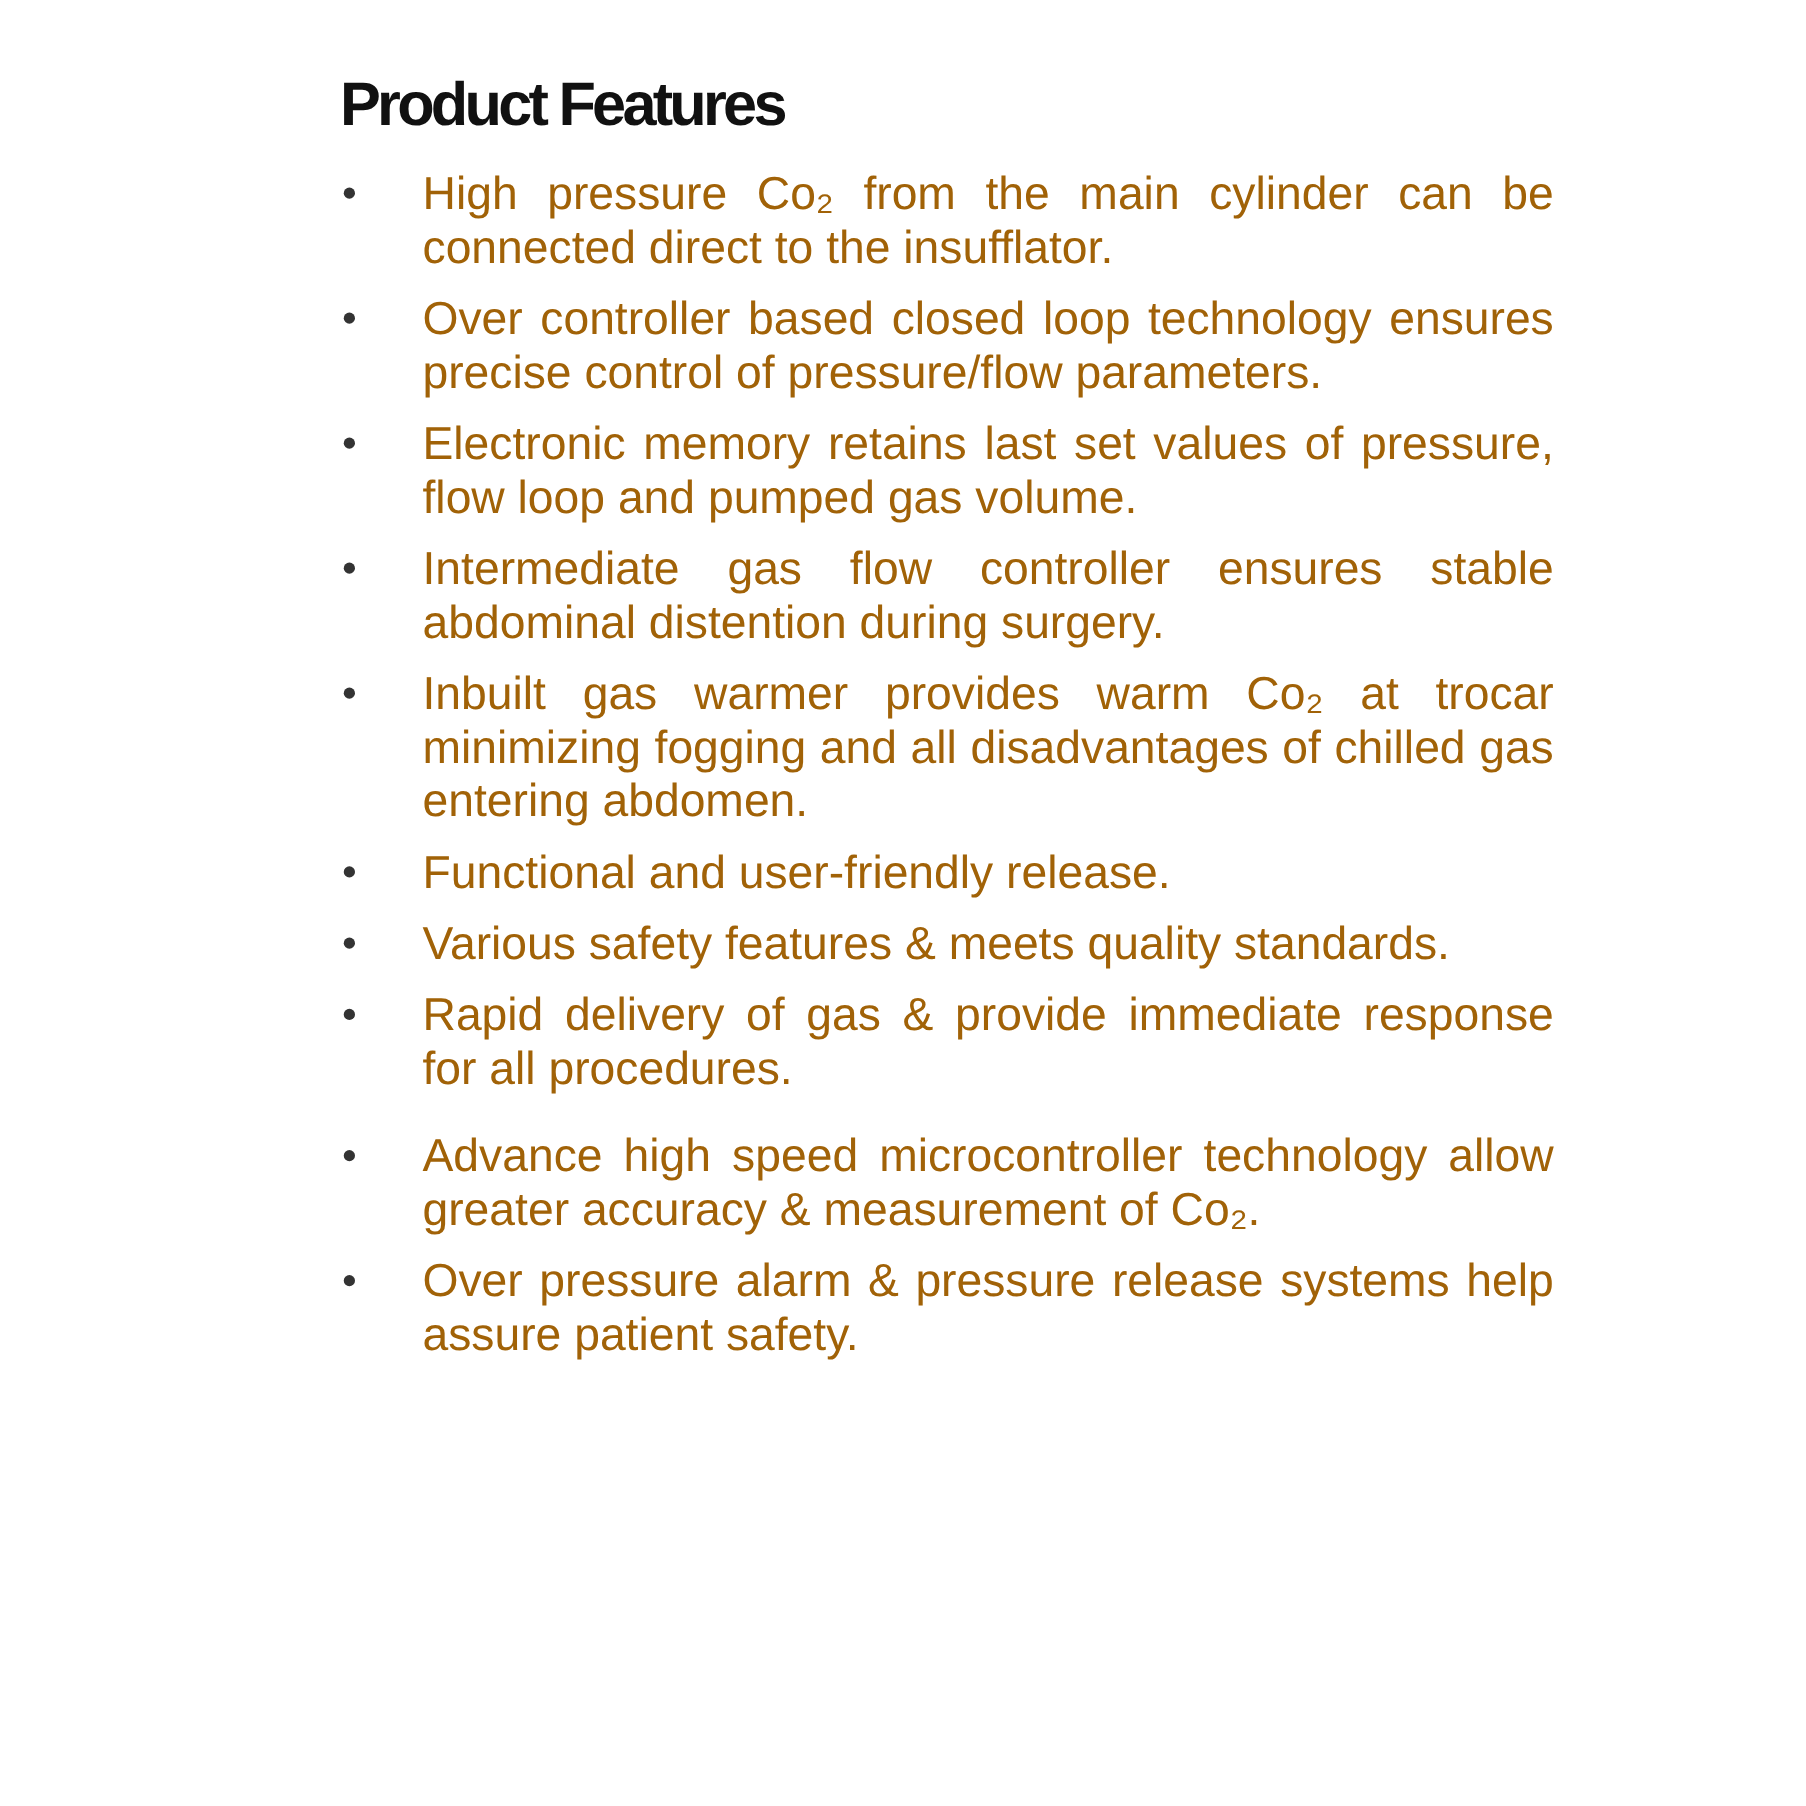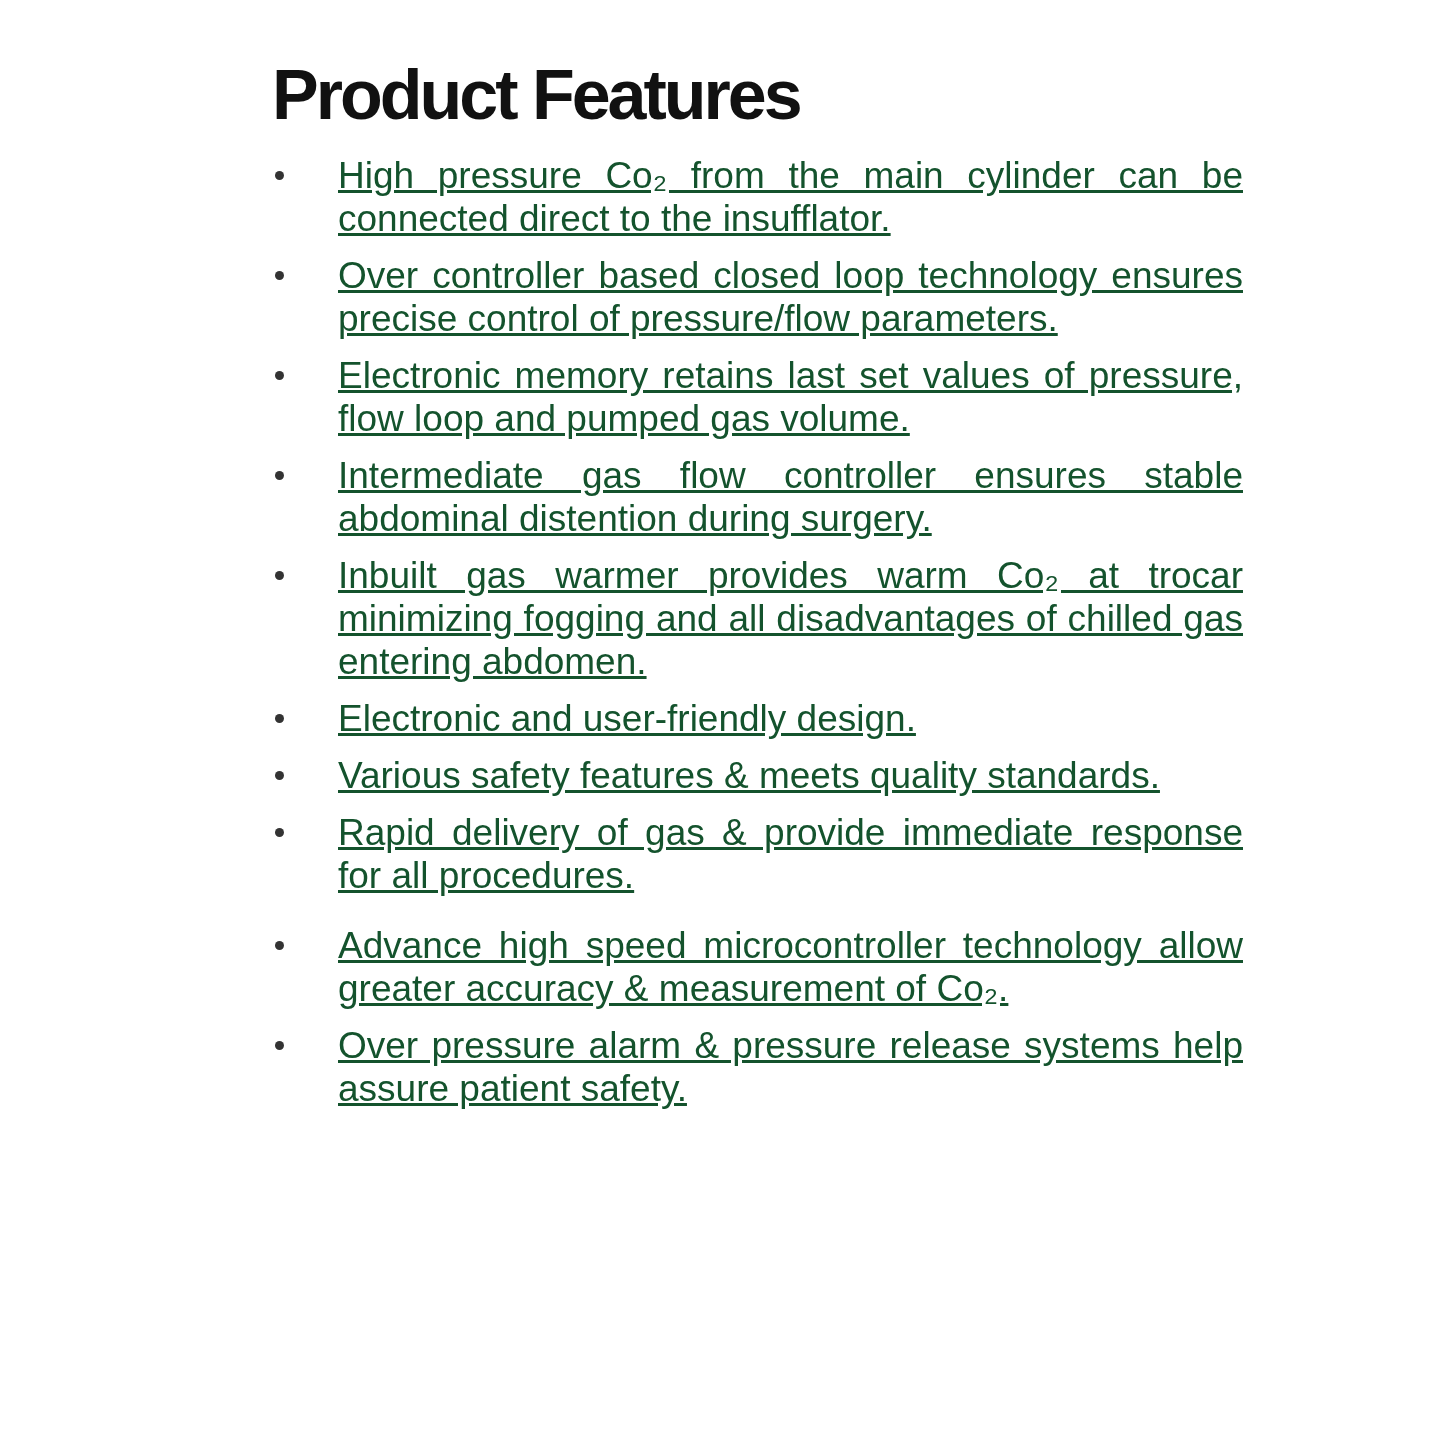--- a/index.html
+++ b/index.html
@@ -14,41 +14,40 @@
   }
   .page {
     position: relative;
     width: 1445px;
     height: 1445px;
     padding: 60px 0 0 272px;
     background: #ffffff;
   }
   .page-title {
     margin: 0 0 24px 0;
-    font-size: 70px;
+    font-size: 49px;
     line-height: 1;
     font-weight: bold;
     letter-spacing: -3px;
     color: #111111;
   }
   .feature-list {
     list-style: none;
     margin: 0;
     padding: 0;
     width: 971px; 
   }
   .feature-item {
     position: relative;
     padding-left: 66px;
     margin: 0 0 14px 0;
     font-size: 37px;
     line-height: 43px;
-    color: #14532d;
+    color: #a16207;
     text-align: justify;
-    text-decoration: underline;
   }
   .feature-item.group-start {
     margin-top: 27px;
   }
   .bullet-dot {
     position: absolute;
     left: 3px;
     top: 17px;
     width: 9px;
     height: 9px;
@@ -77,21 +76,21 @@
     <li class="feature-item">
       <span class="bullet-dot"></span>
       <span>Intermediate gas flow controller ensures stable abdominal distention during surgery.</span>
     </li>
     <li class="feature-item">
       <span class="bullet-dot"></span>
       <span>Inbuilt gas warmer provides warm Co₂ at trocar minimizing fogging and all disadvantages of chilled gas entering abdomen.</span>
     </li>
     <li class="feature-item">
       <span class="bullet-dot"></span>
-      <span>Electronic and user-friendly design.</span>
+      <span>Functional and user-friendly release.</span>
     </li>
     <li class="feature-item">
       <span class="bullet-dot"></span>
       <span>Various safety features &amp; meets quality standards.</span>
     </li>
     <li class="feature-item">
       <span class="bullet-dot"></span>
       <span>Rapid delivery of gas &amp; provide immediate response for all procedures.</span>
     </li>
     <li class="feature-item group-start">

